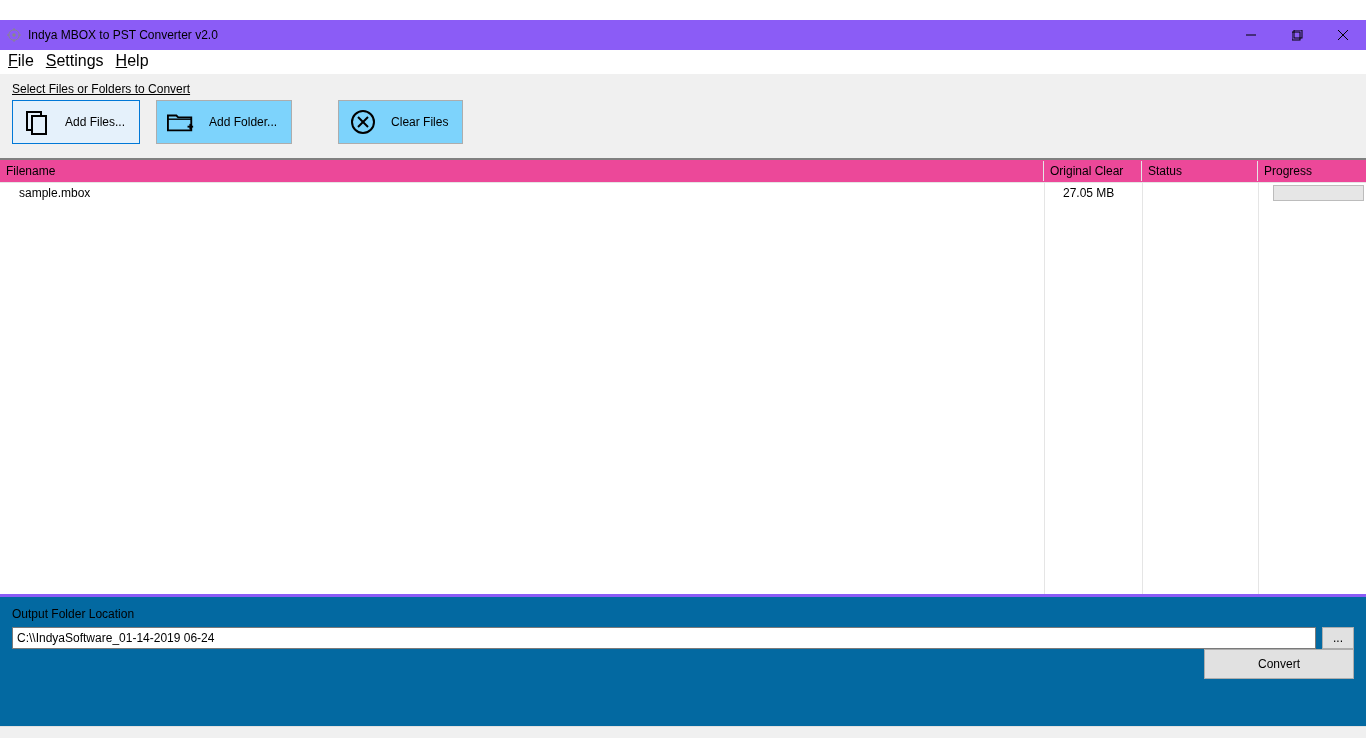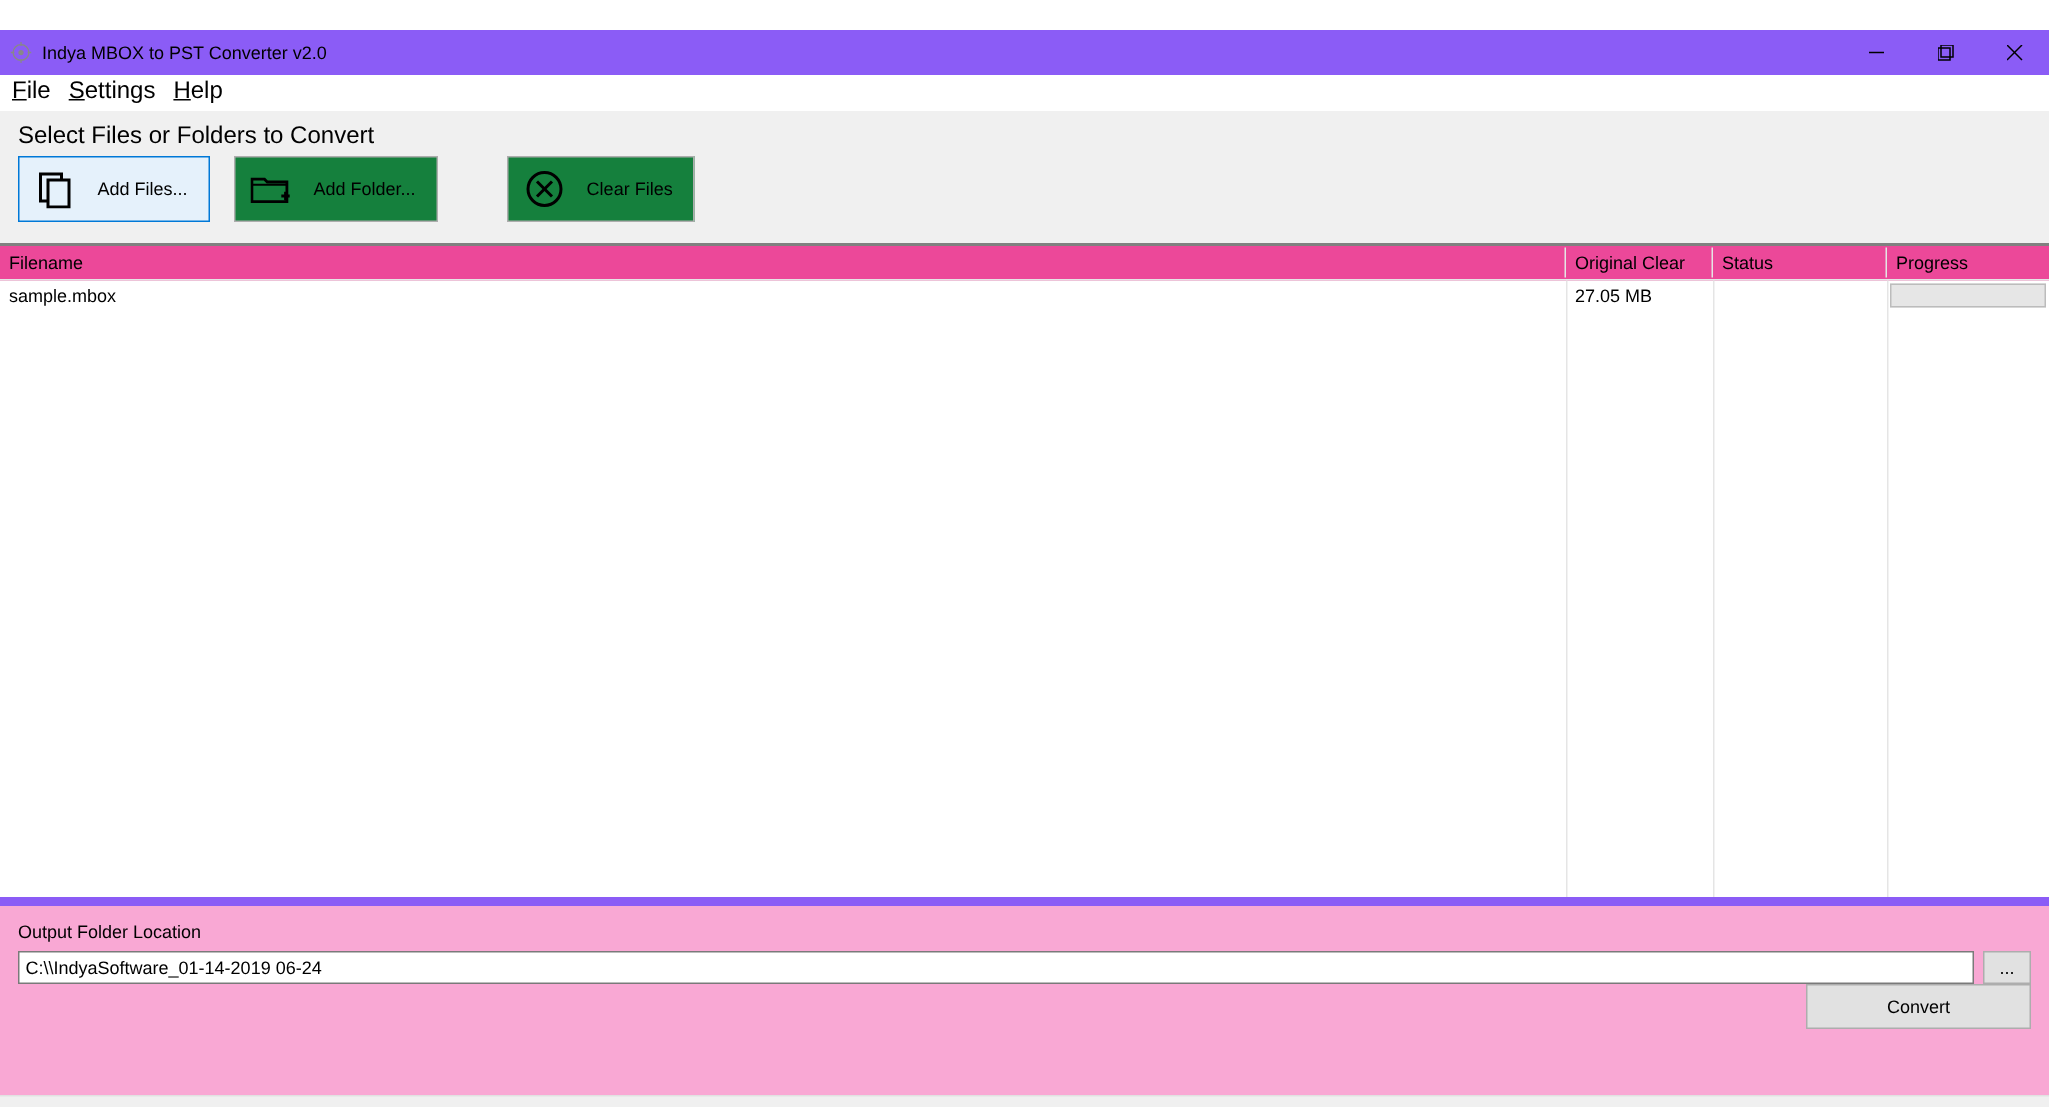--- a/index.html
+++ b/index.html
@@ -40,27 +40,27 @@
       background: #fff;
       font-size: 16px;
     }
     .menubar span { cursor: default; }
     .menubar span::first-letter { text-decoration: underline; }
     .toolbar-area {
       background: #f0f0f0;
       padding: 8px 12px 14px 12px;
       border-bottom: 2px solid #808080;
     }
-    .toolbar-label { font-size: 16px; margin-bottom: 4px; }
+    .toolbar-label { font-size: 12px; margin-bottom: 4px; text-decoration: underline; }
     .toolbar-buttons { display: flex; gap: 16px; }
     .big-btn {
       display: flex; align-items: center;
       padding: 6px 14px 6px 10px;
       border: 1px solid #adadad;
-      background: #15803d;
+      background: #7dd3fc;
       height: 44px;
       cursor: default;
       gap: 14px;
       min-width: 118px;
     }
     .big-btn.selected {
       border: 1px solid #0078d7;
       background: #e5f1fb;
     }
     .big-btn .icon { width: 28px; height: 28px; display:flex;align-items:center;justify-content:center; }
@@ -84,20 +84,21 @@
       border-right: 1px solid #e5e5e5;
     }
     .th-file { flex: 0 0 1044px; }
     .th-size { flex: 0 0 98px; }
     .th-status { flex: 0 0 116px; }
     .th-progress { flex: 1; border-right: none; }
     .table-row {
       display: flex;
       height: 20px;
       align-items: center;
+      margin-left: 13px;
     }
     .td { font-size: 12px; padding: 2px 6px; }
     .td-file { flex: 0 0 1044px; }
     .td-size { flex: 0 0 98px; }
     .td-status { flex: 0 0 116px; }
     .td-progress {
       flex: 1;
       padding: 0 2px;
     }
     .progress-cell {
@@ -109,24 +110,24 @@
     .table-body { display:flex; flex-direction:column; }
     .table-grid {
       position: relative;
       height: 411px;
     }
     .vdiv { position:absolute; top:0; bottom:0; width:1px; background:#e5e5e5; }
     .vdiv.v1 { left: 1044px; }
     .vdiv.v2 { left: 1142px; }
     .vdiv.v3 { left: 1258px; }
     .bottom-area {
-      background: #f9a8d4;
+      background: #0369a1;
       padding: 10px 12px 0 12px;
       height: 132px;
-      border-top: 6px solid #8b5cf6;
+      border-top: 3px solid #8b5cf6;
     }
     .out-label { font-size: 12px; margin-bottom: 6px; }
     .out-row { display: flex; gap: 6px; }
     .out-input {
       flex: 1;
       height: 22px;
       border: 1px solid #7a7a7a;
       background: #fff;
       padding: 2px 4px;
       font-size: 12px;

